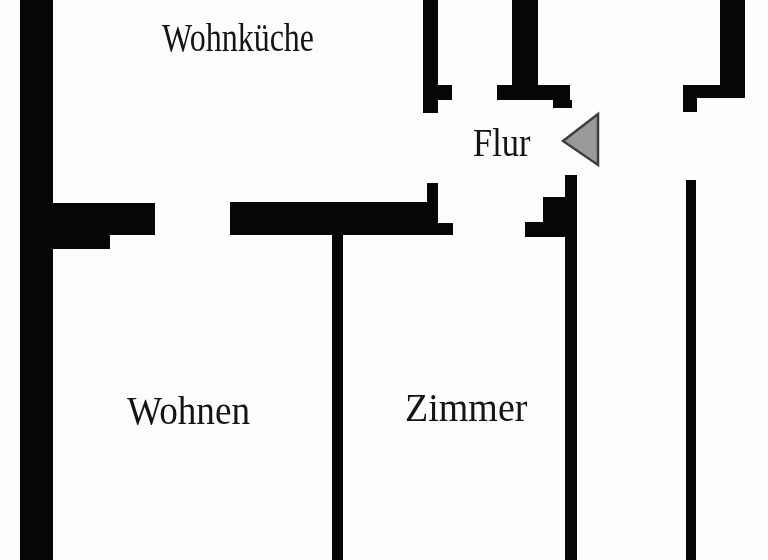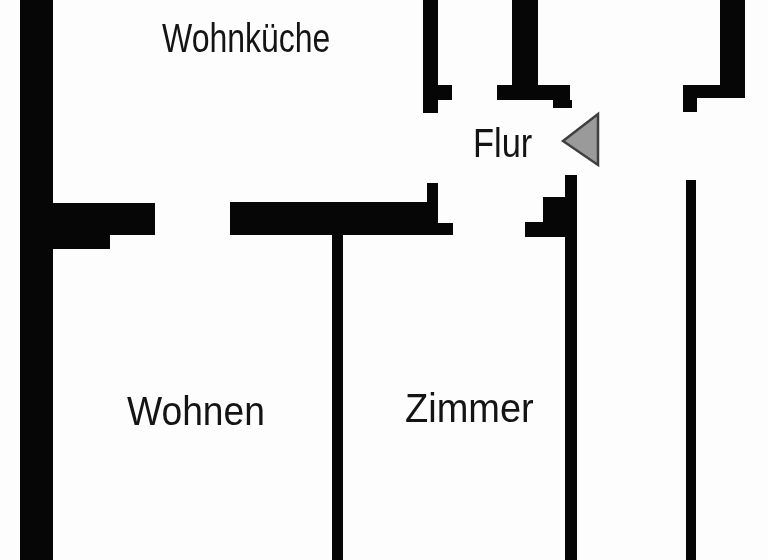--- a/index.html
+++ b/index.html
@@ -1,21 +1,21 @@
 <!DOCTYPE html>
 <html><head>
 <meta charset="utf-8">
 <style>
   html,body{margin:0;padding:0;background:#fff;}
   #plan{
     position:relative;
     width:768px;height:560px;
     background:var(--bg,#fdfdfd);
     overflow:hidden;
-    font-family:Liberation Sans, sans-serif;
+    font-family:Liberation Serif, serif;
   }
   .wall{
     position:absolute;
     background:var(--wall,#060606);
   }
   .room-label{
     position:absolute;
     line-height:1;
     font-size:40px;
     color:var(--text,#141414);

